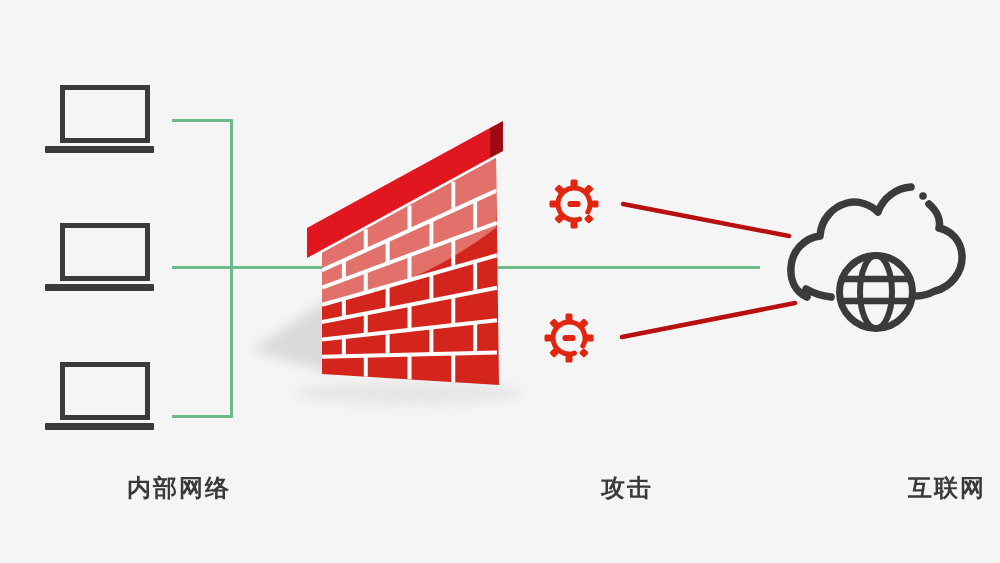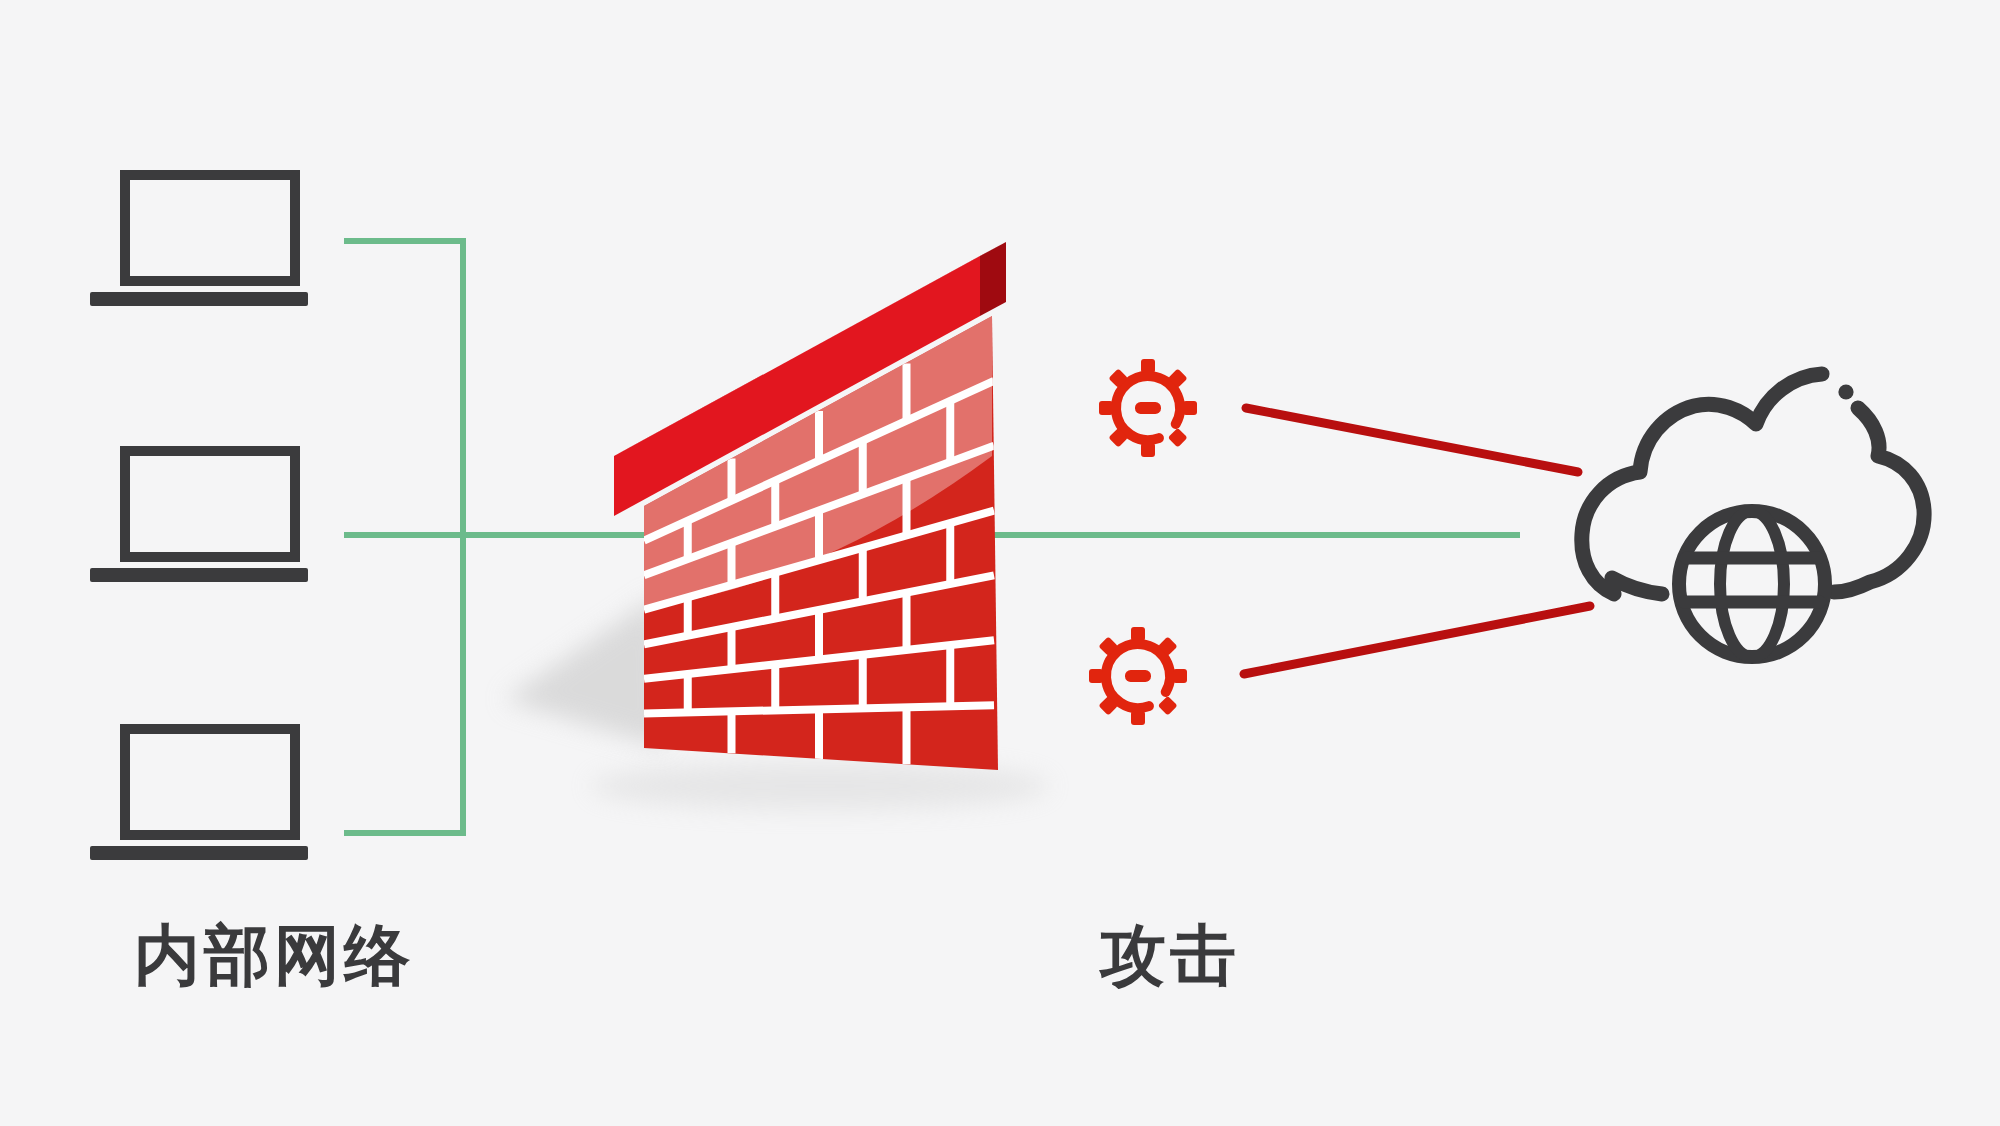--- a/index.html
+++ b/index.html
@@ -16,23 +16,23 @@
   .gray-fill{fill:var(--c-icon,#3b3b3d);}
   .virus-stroke{stroke:var(--c-virus,#e1250e);fill:none;}
   .virus-fill{fill:var(--c-virus,#e1250e);}
   .mortar{stroke:var(--c-mortar,#ffffff);stroke-width:4;}
   .brick-face{fill:var(--c-brick,#d3251c);}
   .cap-front{fill:var(--c-cap,#e2161f);}
   .cap-top{fill:var(--c-captop,#c90f17);}
   .cap-side{fill:var(--c-capside,#9f0a10);}
   .shadow-shape{fill:var(--c-shadow,#c4c4c4);}
   .label{
-    position:absolute;top:456px;transform:translateX(-50%);
-    font-size:33px;font-weight:bold;letter-spacing:2px;
-    color:var(--c-text,#3a3a3c);white-space:nowrap;
+    position:absolute;top:472px;transform:translateX(-50%);
+    font-size:24px;font-weight:bold;letter-spacing:2px;
+    color:var(--c-text,#3a3a3c);white-space:nowrap;margin-left:42px;
   }
 </style>
 </head>
 <body>
 
 <div class="stage">
 <svg width="1000" height="563" viewBox="0 0 1000 563">
   <defs>
     <filter id="blur6" x="-60%" y="-60%" width="220%" height="220%">
       <feGaussianBlur stdDeviation="6"></feGaussianBlur>
@@ -149,13 +149,14 @@
       <circle cx="876" cy="292" r="36.5" fill="var(--c-bg,#f5f5f6)" class="" stroke="var(--c-icon,#3b3b3d)" stroke-width="7"></circle>
       <ellipse class="gray-stroke" stroke-width="6" cx="876" cy="292" rx="16" ry="36.5"></ellipse>
       <line class="gray-stroke" stroke-width="6.5" stroke-linecap="round" x1="843" y1="279" x2="909" y2="279"></line>
       <line class="gray-stroke" stroke-width="6.5" stroke-linecap="round" x1="842" y1="301" x2="910" y2="301"></line>
     </g>
   </g>
 </svg>
 
   <div class="label" style="left:137px">内部网络</div>
   <div class="label" style="left:585px">攻击</div>
+  <div class="label" style="left:905px">互联网</div>
 </div>
 
 </body></html>

